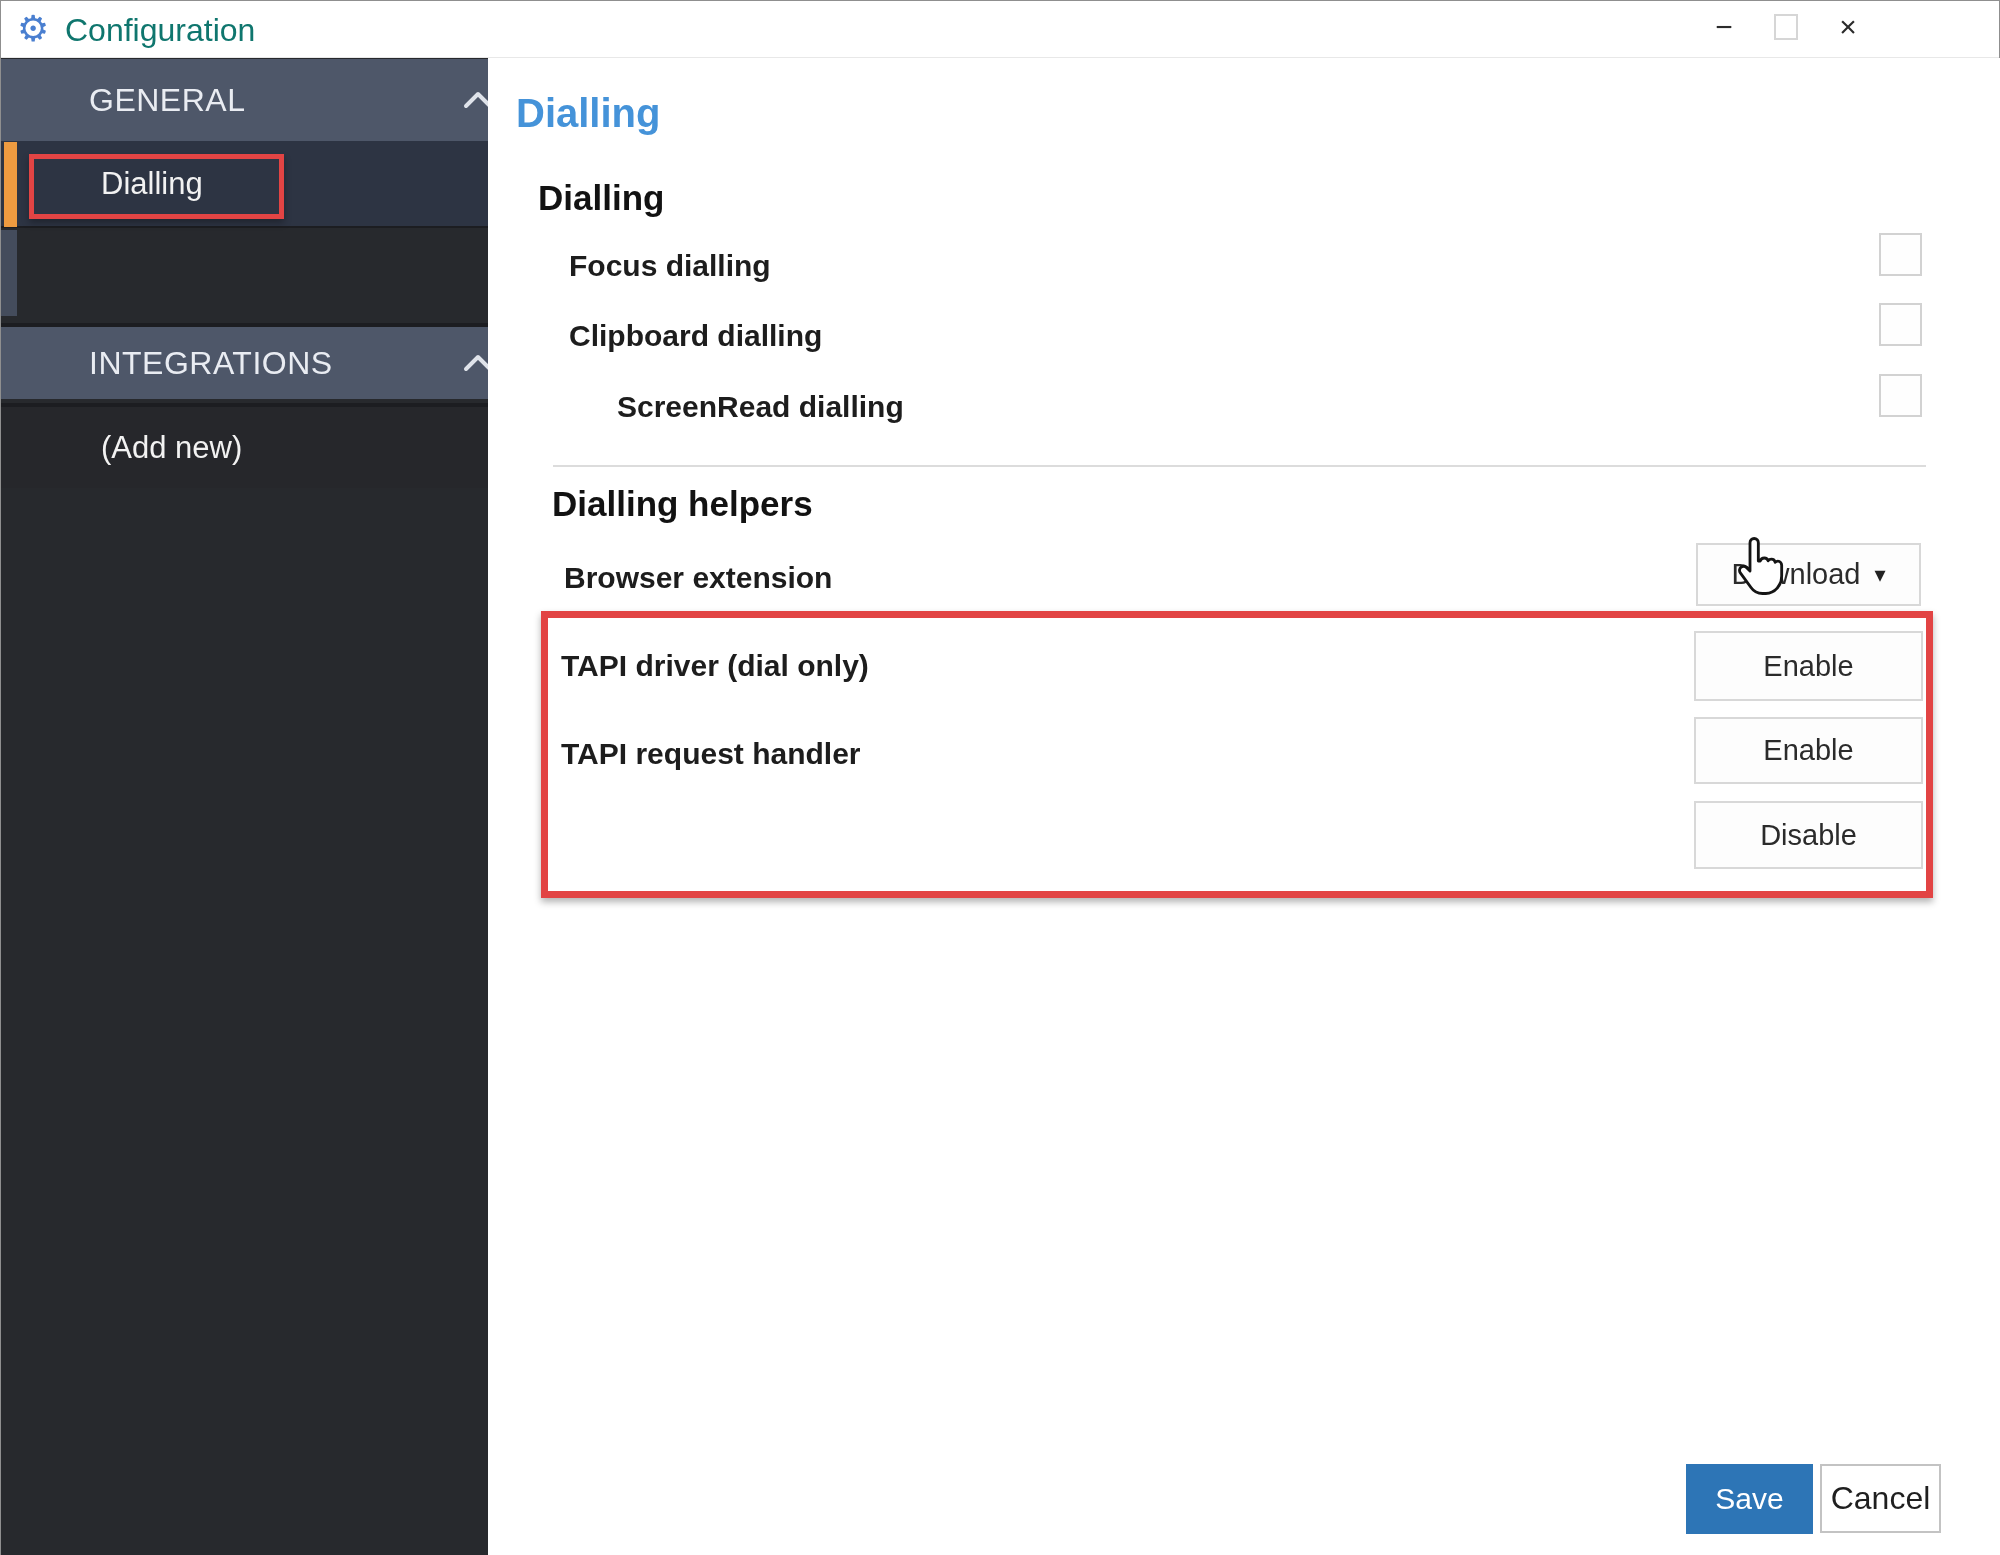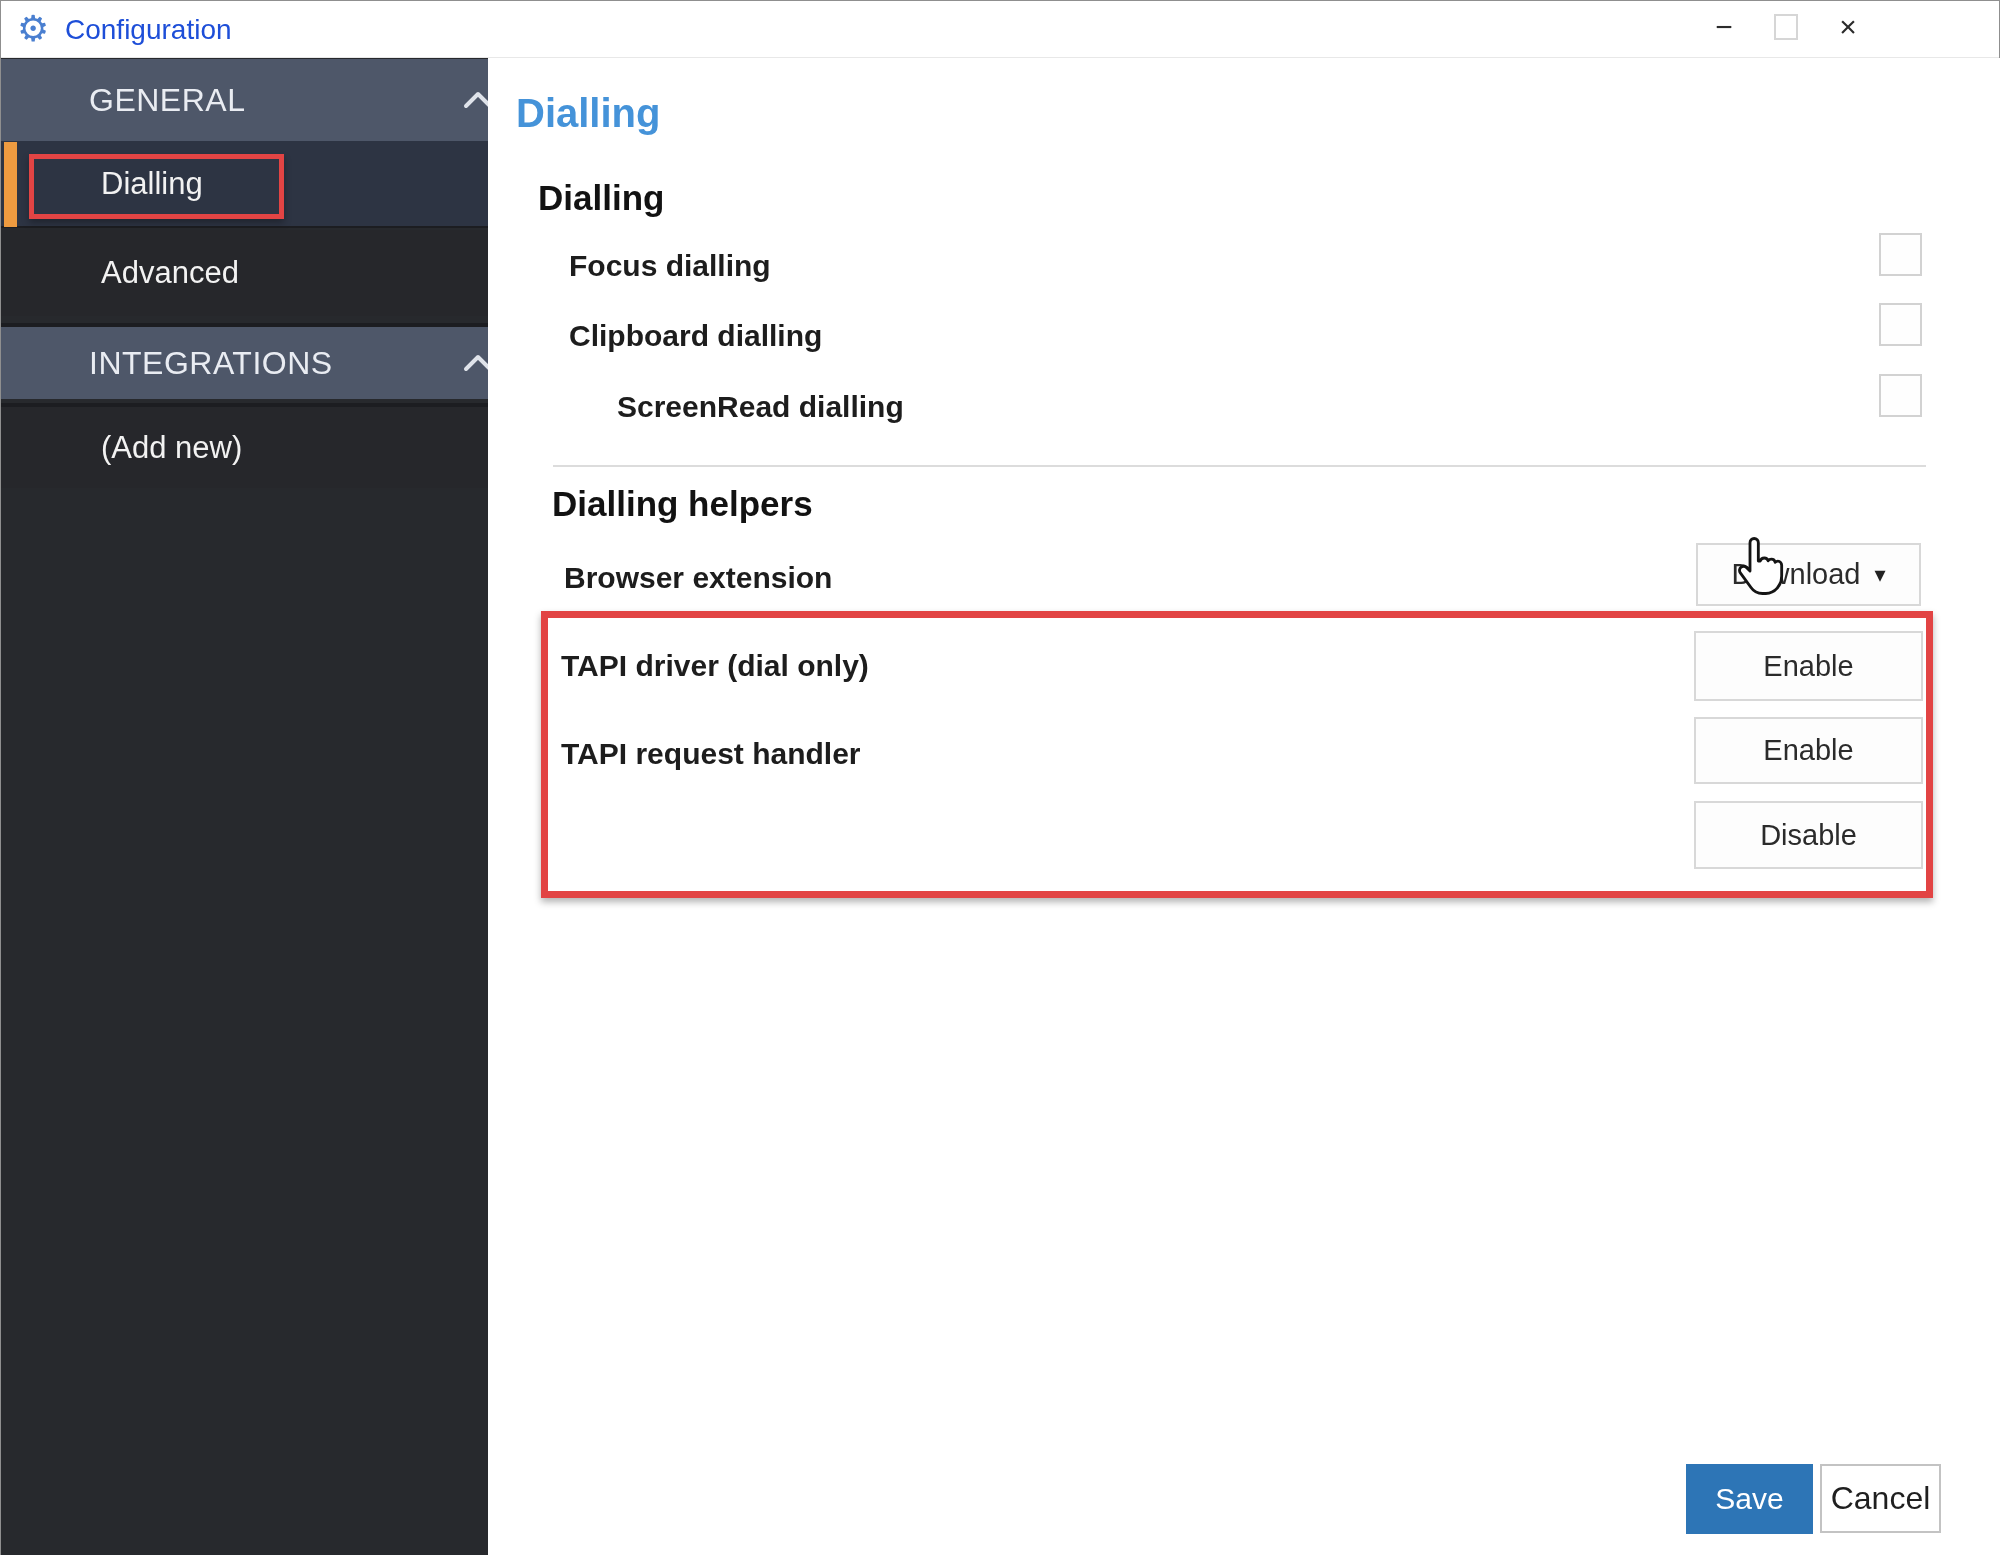--- a/index.html
+++ b/index.html
@@ -20,21 +20,21 @@
   .titlebar {
     position: absolute; left: 0; top: 0; width: 100%; height: 57px;
     background: #ffffff; border-bottom: 1px solid #e8e8e8;
   }
   .gear {
     position: absolute; left: 16px; top: 6px;
     font-size: 36px; color: #4a7fd0; line-height: 44px;
   }
   .title {
     position: absolute; left: 64px; top: 12px;
-    font-size: 28px; color: #1d4ed8; line-height: 34px;
+    font-size: 32px; color: #0f766e; line-height: 34px;
   }
   .win-controls { position: absolute; right: 120px; top: 0; height: 57px; display: flex; }
   .win-btn {
     width: 62px; height: 52px; display: flex; align-items: center; justify-content: center;
     font-size: 30px; color: #2b2b2b; cursor: default;
   }
   .max-box { display: inline-block; width: 24px; height: 26px; border: 2px solid #d6d6d6; }
 
   
   .sidebar {
@@ -154,23 +154,20 @@
       </svg>
     </div>
 
     <div class="side-item item-dialling">
       <span>Dialling</span>
     </div>
     <div class="gutter active-bar"></div>
     <div class="redbox redbox-sidebar"></div>
 
     <div class="gutter gutter-advanced"></div>
-    <div class="side-item item-advanced">
-      <span>Advanced</span>
-    </div>
 
     <div class="group-header gh2">
       <span>INTEGRATIONS</span>
       <svg class="chevron" width="30" height="18" viewBox="0 0 30 18">
         <polyline points="3,15 15,3 27,15" fill="none" stroke="#dfe3ea" stroke-width="4" stroke-linecap="round" stroke-linejoin="round"></polyline>
       </svg>
     </div>
 
     <div class="gutter gutter-addnew"></div>
     <div class="side-item item-addnew">

